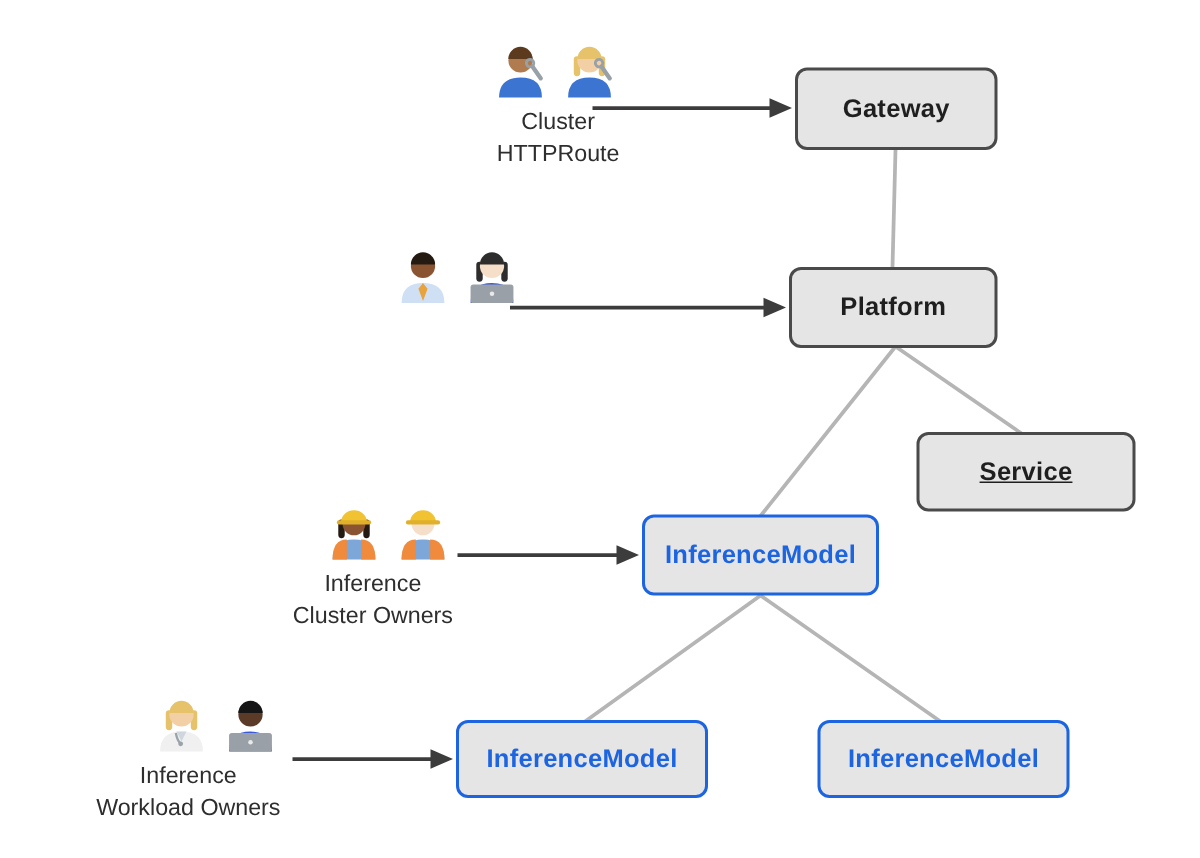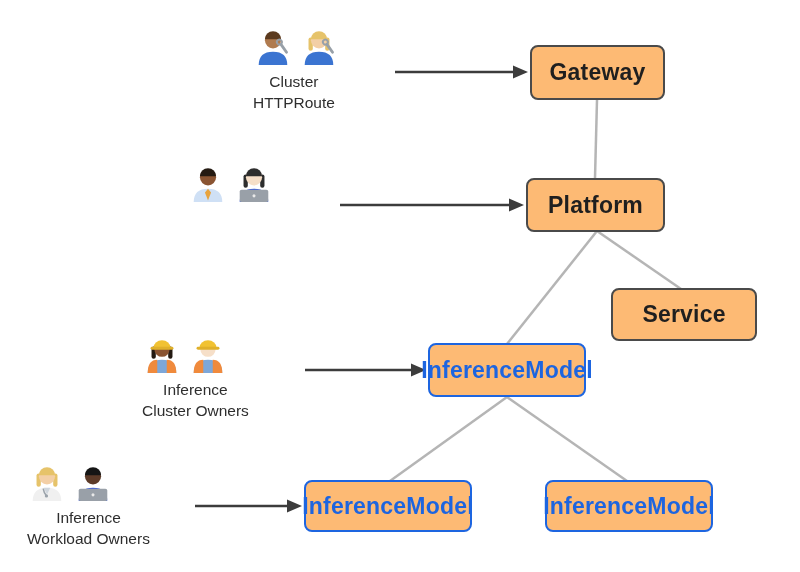--- a/index.html
+++ b/index.html
@@ -20,31 +20,31 @@
     overflow:hidden;
     font-family:"Liberation Sans","DejaVu Sans",sans-serif;
   }
   .edges{position:absolute;left:0;top:0;z-index:0;}
   .edges .rel{stroke:var(--connector);stroke-width:2.5;fill:none;}
   .edges .act{stroke:var(--arrow);stroke-width:2.5;fill:none;}
   .edges .head{fill:var(--arrow);stroke:none;}
   .node{
     position:absolute;z-index:2;
     display:flex;align-items:center;justify-content:center;
-    background:#fdba74;
+    background:#e5e5e5;
     border:2.5px solid var(--core-border);
     border-radius:8px;
-    font-size:23px;font-weight:bold;
+    font-size:17px;font-weight:bold;
     color:var(--core-text);
     letter-spacing:.2px;
   }
   .node.extension{border-color:var(--extension);color:var(--extension);}
   .persona{
     position:absolute;z-index:2;
-    display:flex;flex-direction:column;align-items:flex-start;
+    display:flex;flex-direction:column;align-items:flex-end;
     text-align:center;
   }
   .persona .icons{display:flex;gap:6px;align-items:flex-end;}
   .persona .plabel{
     margin-top:5px;
     font-size:15.5px;line-height:21px;
     color:var(--label-text);
   }
 </style>
 </head>
@@ -77,21 +77,21 @@
       <polygon class="head" points="302,506 287,499.5 287,512.5"></polygon>
     </g>
   </svg>
 
   <div class="node" style="left:530px;top:45px;width:135px;height:55px;">
     <span>Gateway</span>
   </div>
   <div class="node" style="left:526px;top:178px;width:139px;height:54px;">
     <span>Platform</span>
   </div>
-  <div class="node" style="left:611px;top:288px;width:146px;height:53px;">
+  <div class="node" style="left:611px;top:288px;width:146px;height:53px;text-decoration:underline;">
     <span>Service</span>
   </div>
   <div class="node extension" style="left:428px;top:343px;width:158px;height:54px;">
     <span>InferenceModel</span>
   </div>
   <div class="node extension" style="left:304px;top:480px;width:168px;height:52px;">
     <span>InferenceModel</span>
   </div>
   <div class="node extension" style="left:545px;top:480px;width:168px;height:52px;">
     <span>InferenceModel</span>

